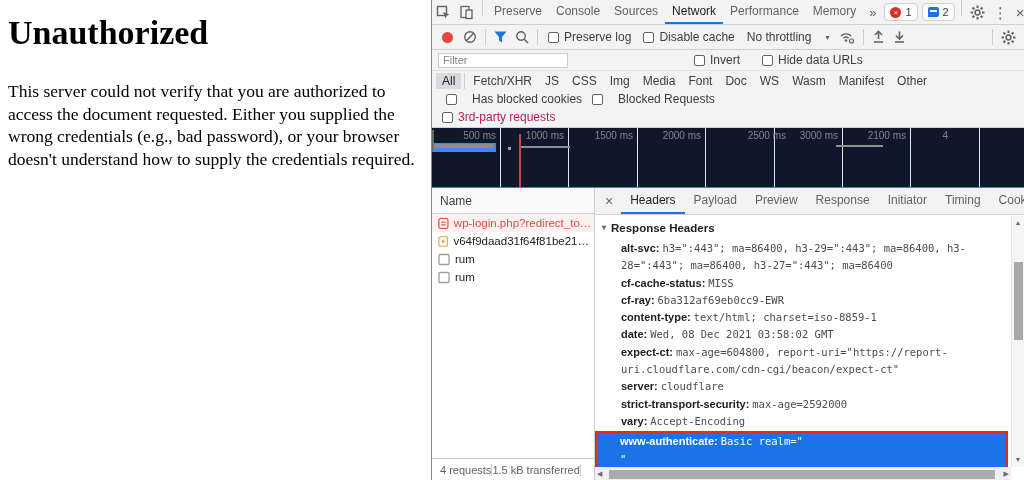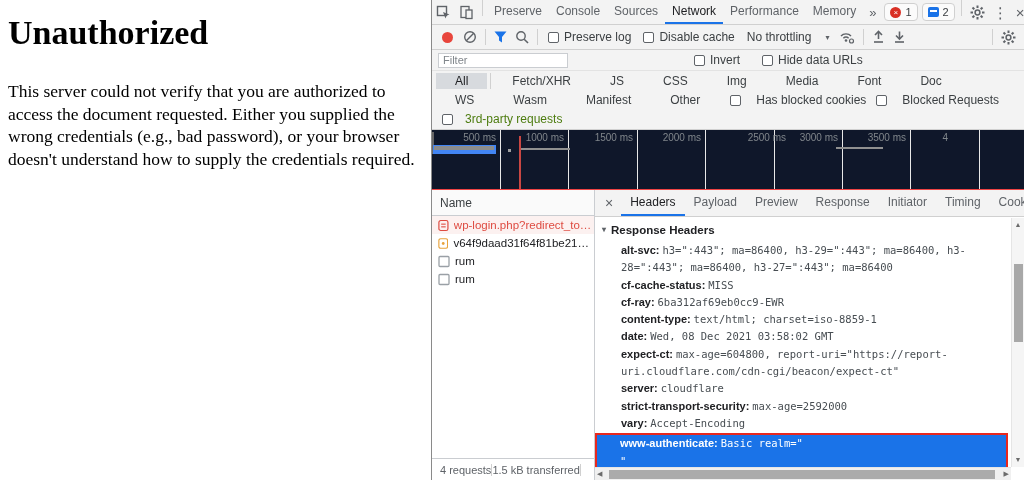--- a/index.html
+++ b/index.html
@@ -36,24 +36,24 @@
   .cb-group { display: flex; align-items: center; gap: 5px; padding: 0 6px; color: #3c4043; }
   .throttle { display: flex; align-items: center; gap: 14px; padding: 0 6px; color: #3c4043; }
 
   
   .dt-filterrow { height: 21px; background: #f3f3f3; border-bottom: 1px solid #e3e3e3; display: flex; align-items: center; padding: 0 6px; gap: 10px; flex: 0 0 auto; }
   .filter-input { width: 130px; height: 15px; border: 1px solid #cacdd1; background: #fff; font-size: 11px; padding: 0 4px; color: #202124; font-family: "Liberation Sans", sans-serif; }
   .filter-input::placeholder { color: #80868b; }
 
   
   .dt-chiprow { background: #f3f3f3; border-bottom: 1px solid #d0d0d0; padding: 2px 6px 3px 4px; display: flex; flex-wrap: wrap; align-items: center; row-gap: 3px; flex: 0 0 auto; }
-  .chip { padding: 1px 19px; border-radius: 0; color: #3c4043; margin-right: 1px; }
+  .chip { padding: 1px 6px; border-radius: 0; color: #3c4043; margin-right: 1px; }
   .chip.active { background: #d7dade; color: #202124; }
   .chip-cbs { display: flex; align-items: center; gap: 15px; margin-left: 10px; color: #3c4043; }
-  .chip-line2 { width: 100%; display: flex; align-items: center; gap: 12px; padding: 1px 0 0 6px; color: #4d7c0f; }
+  .chip-line2 { width: 100%; display: flex; align-items: center; gap: 5px; padding: 1px 0 0 6px; color: #be185d; }
 
   
   .dt-overview { height: 60px; border-bottom: 1px solid #ef4444; position: relative; background: #0f172a; overflow: hidden; flex: 0 0 auto; }
   .gridline { position: absolute; top: 0; bottom: 0; width: 1px; background: #e8e8e8; }
   .gridlabel { position: absolute; top: 2px; width: 58px; text-align: right; font-size: 10px; color: #80868b; }
   .ov-tick { position: absolute; left: 0; top: 2px; width: 2px; height: 22px; background: #666; }
   .ov-bar-blue { position: absolute; left: 1px; top: 15px; width: 63px; height: 9px; background: #4285f4; }
   .ov-bar-gray { position: absolute; left: 2px; top: 16px; width: 60px; height: 4px; background: #8c8c8c; }
   .ov-dot { position: absolute; left: 76px; top: 19px; width: 3px; height: 3px; background: #9e9e9e; }
   .ov-redline { position: absolute; left: 87px; top: 6px; width: 2px; height: 54px; background: #c94743; }
@@ -277,21 +277,21 @@
     <div class="gridline" style="left:342px"></div>
     <div class="gridline" style="left:410px"></div>
     <div class="gridline" style="left:478px"></div>
     <div class="gridline" style="left:547px"></div>
     <span class="gridlabel" style="left:6px">500 ms</span>
     <span class="gridlabel" style="left:74px">1000 ms</span>
     <span class="gridlabel" style="left:143px">1500 ms</span>
     <span class="gridlabel" style="left:211px">2000 ms</span>
     <span class="gridlabel" style="left:296px">2500 ms</span>
     <span class="gridlabel" style="left:348px">3000 ms</span>
-    <span class="gridlabel" style="left:416px">3500 ms</span>
+    <span class="gridlabel" style="left:416px">2100 ms</span>
     <span class="gridlabel" style="left:458px;width:58px">4</span>
     <div class="ov-tick"></div>
     <div class="ov-bar-blue"></div>
     <div class="ov-bar-gray"></div>
     <div class="ov-dot"></div>
     <div class="ov-redline"></div>
     <div class="ov-line1"></div>
     <div class="ov-line2"></div>
   </div>
 

